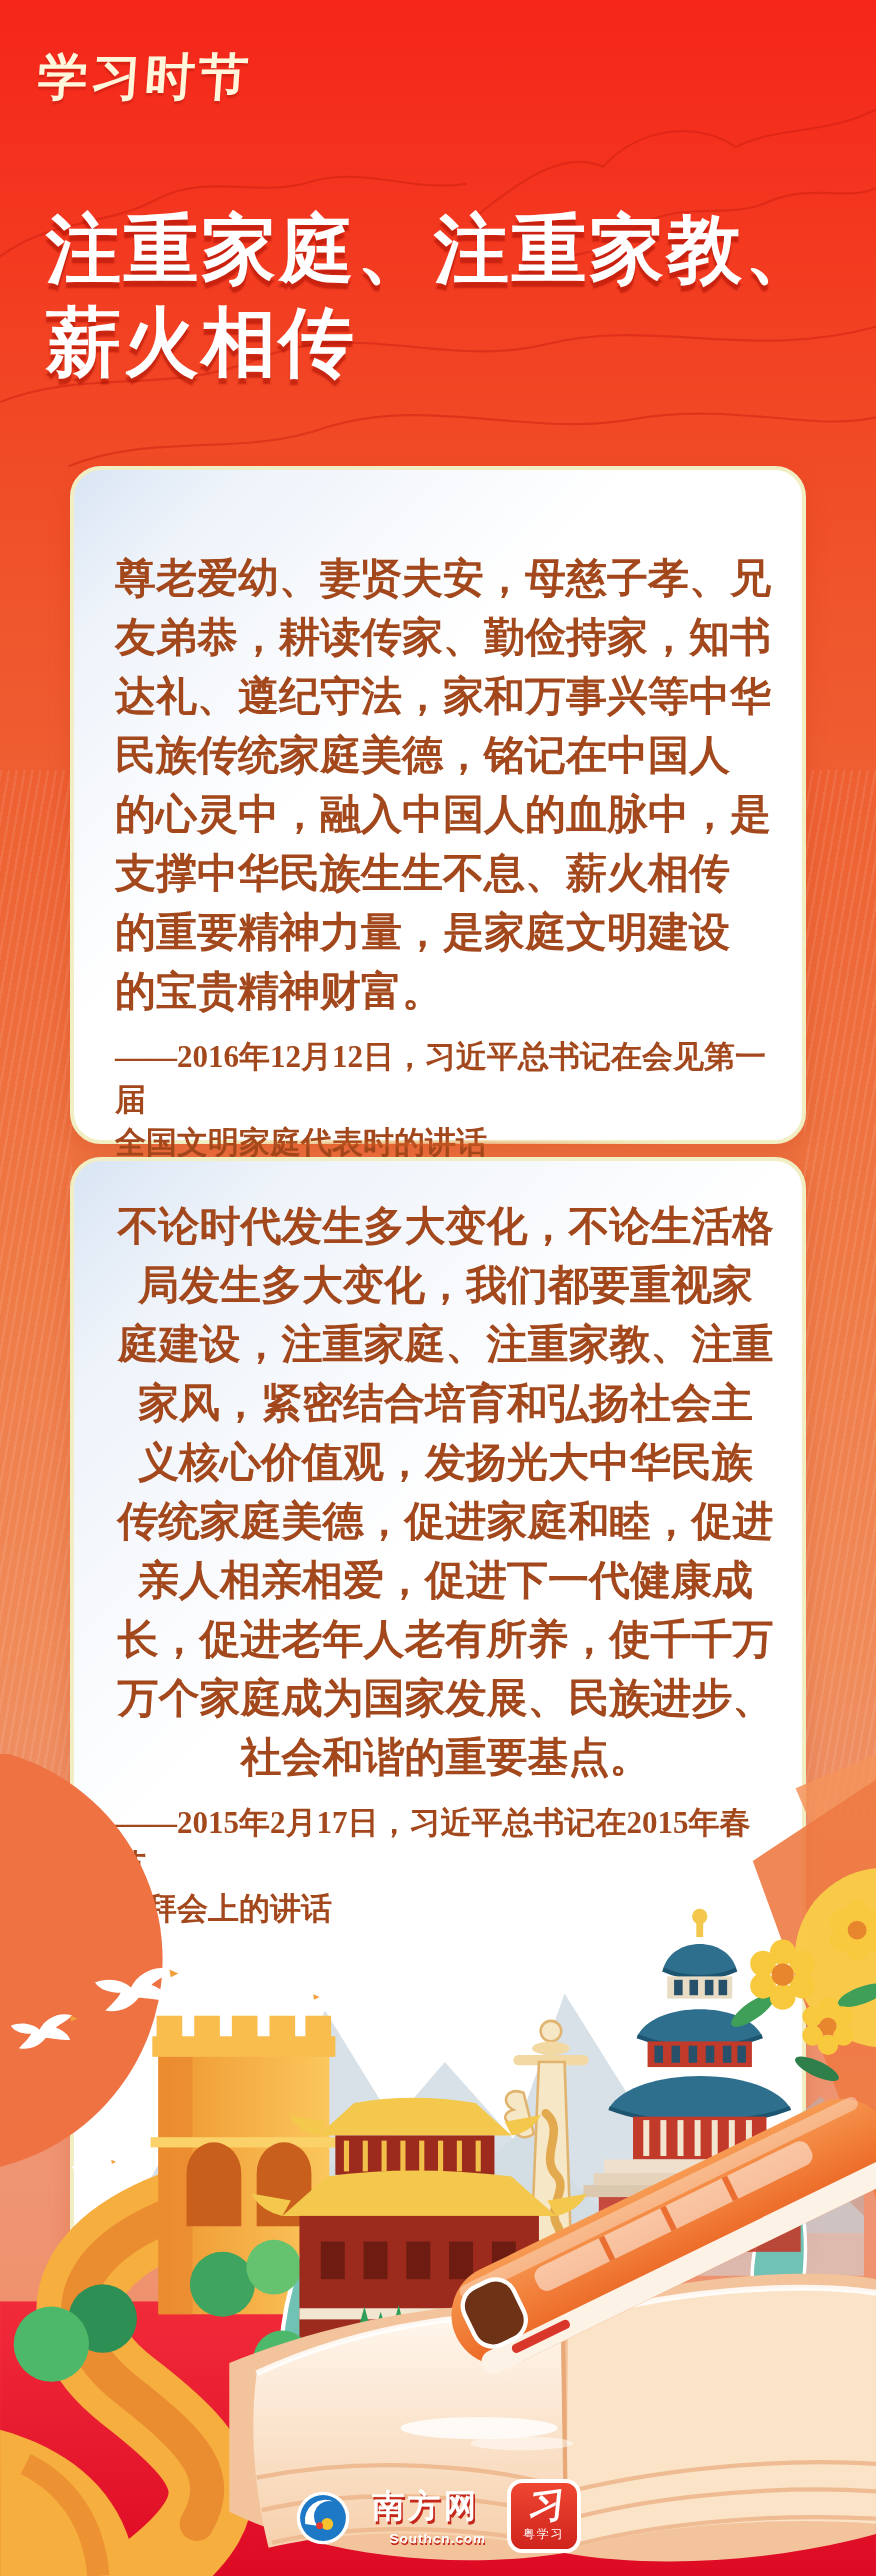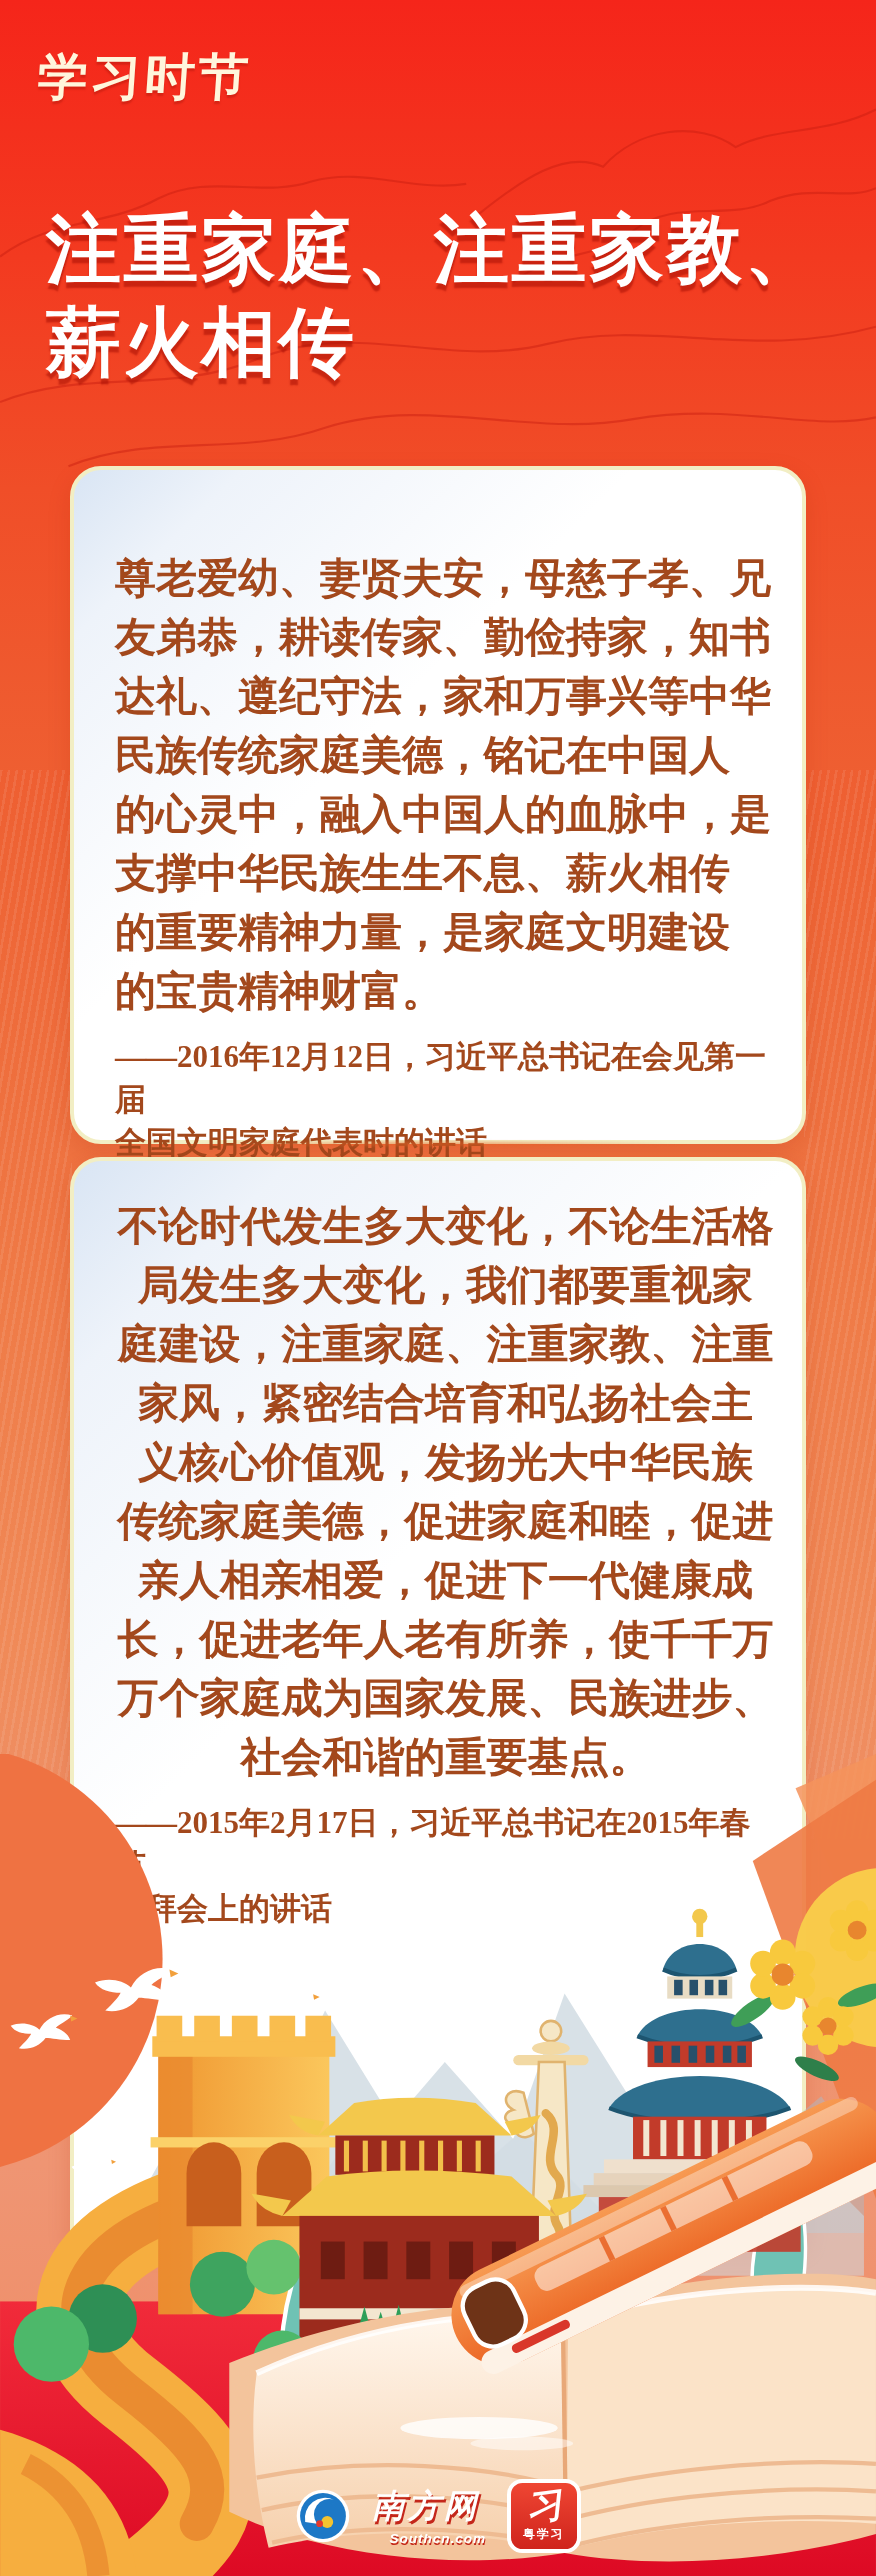--- a/index.html
+++ b/index.html
@@ -42,32 +42,32 @@
     font-weight:700;font-size:31px;line-height:43px;padding:13.7px 26px 0 41px;}
 
   .card-divider{position:absolute;left:103px;width:671px;top:1139px;height:10.3px;
     background:radial-gradient(50% 50% at 50% 50%, rgba(230,100,40,.6), rgba(230,100,40,0) 75%);
     filter:blur(0.9px);}
 
   .illus{position:absolute;top:1754px;left:0;}
 
   .footer-logos{position:absolute;top:2466px;left:0;width:876px;height:99px;
     display:flex;justify-content:center;align-items:center;gap:20.5px;z-index:5;}
-  .southcn{display:flex;align-items:center;gap:14px;font-style:italic;}
+  .southcn{display:flex;align-items:flex-end;gap:14px;}
   .southcn-text{display:flex;flex-direction:column;align-items:center;}
   .southcn-name{font-size:32.5px;font-weight:900;color:#ffffff;letter-spacing:3.4px;
     text-shadow:1.7px 2.6px 0 rgba(190,20,10,.9);}
   .southcn-domain{font-size:13.7px;font-weight:700;color:#ffffff;letter-spacing:0.9px;
     text-shadow:0.9px 1.7px 0 rgba(190,20,10,.9);margin-top:1.7px;margin-left:24px;}
   .yuexuexi{width:74px;height:74px;box-sizing:border-box;border:4.3px solid #ffffff;border-radius:15.4px;
     background:linear-gradient(180deg,#ef4633,#cf241c);display:flex;flex-direction:column;
     align-items:center;justify-content:center;}
   .yuexuexi-glyph{font-family:"Liberation Serif","DejaVu Serif",serif;font-style:italic;
     font-weight:900;font-size:36px;color:#ffffff;line-height:1;transform:rotate(-8deg);}
-  .yuexuexi-label{font-size:12px;font-weight:700;color:#ffffff;letter-spacing:1.7px;margin-top:2.6px;}
+  .yuexuexi-label{font-size:12px;font-weight:400;color:#ffffff;letter-spacing:1.7px;margin-top:2.6px;}
 </style>
 </head>
 <body>
 
 <div class="poster">
 
   <svg class="bg-lines" width="876" height="479" viewBox="0 0 1024 560">
     <g fill="none" stroke="#c81d10" stroke-width="2.5" opacity="0.45">
       <path d="M560,250 C610,210 660,175 705,195 C745,150 815,140 860,172 C905,148 965,158 1024,128"></path>
       <path d="M600,330 C650,290 700,305 740,270 C790,230 850,260 900,235 C950,215 990,235 1024,220"></path>

